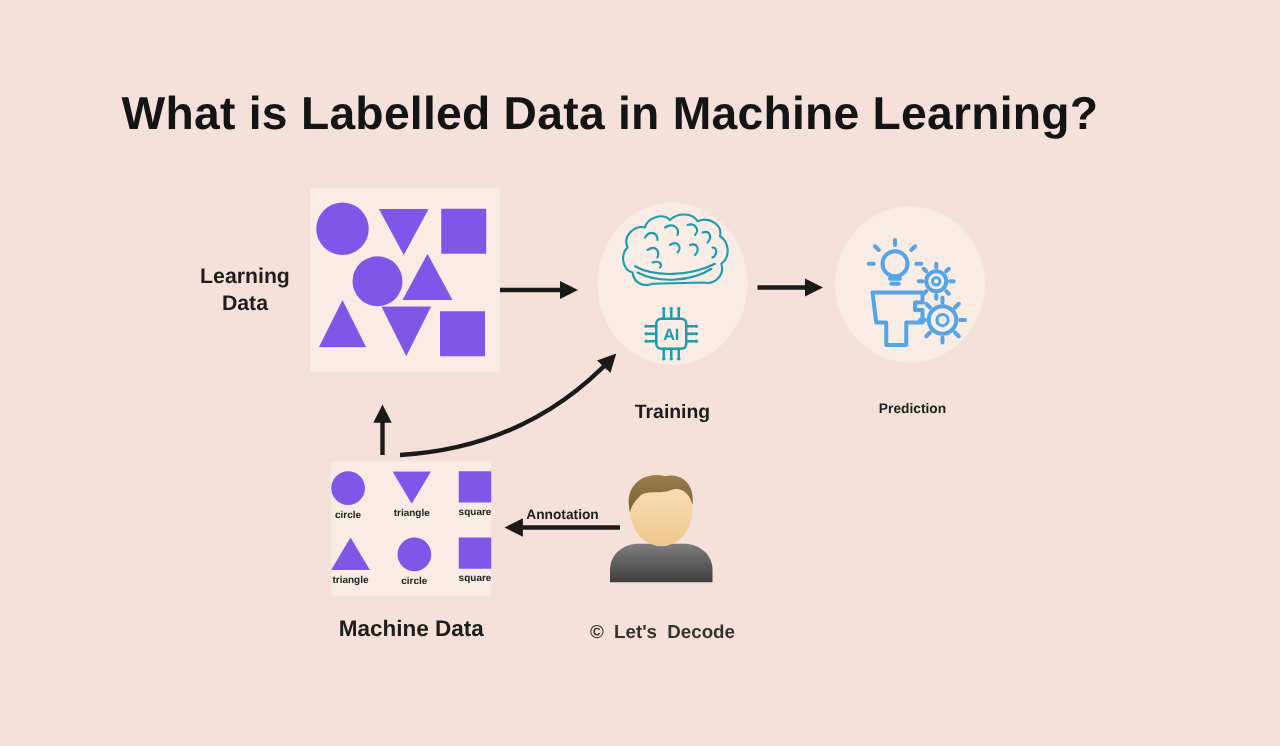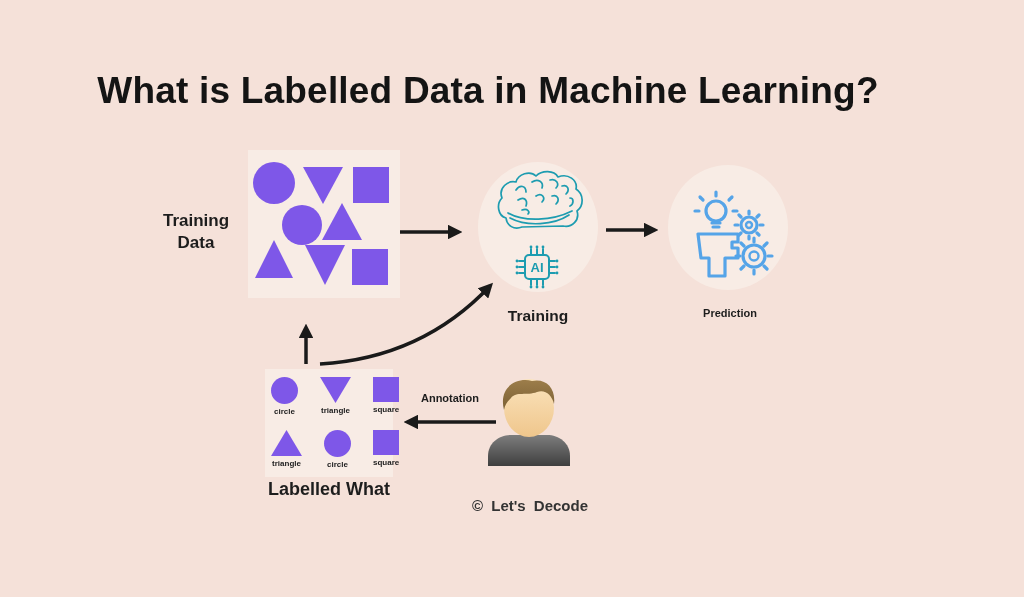--- a/index.html
+++ b/index.html
@@ -30,28 +30,28 @@
   .slot3{left:34px; top:55px; width:40px; height:40px;}
   .slot4{left:74px; top:53px; width:40px; height:37px;}
   .slot5{left:7px;  top:90px; width:38px; height:38px;}
   .slot6{left:57px; top:95px; width:40px; height:40px;}
   .slot7{left:104px;top:99px; width:36px; height:36px;}
 
   
   .label-panel{left:265px; top:369px; width:128px; height:108px;
                display:flex; flex-direction:column; justify-content:space-between;
                padding:8px 6px; box-sizing:border-box;}
-  .lrow{display:flex; justify-content:space-between;gap:22px;}
+  .lrow{display:flex; justify-content:center;gap:22px;}
   .lcell{width:38px; display:flex; flex-direction:column; align-items:center; gap:3px;}
   .lshape{background:#7e57e8; width:26px; height:25px;}
   .lshape.shape-circle{width:27px; height:27px;}
   .lshape.shape-triangle-up,.lshape.shape-triangle-down{width:31px; height:26px;}
   .llabel{font-size:8px; font-weight:700; color:#222;}
 
-  .caption{position:absolute; font-weight:700; color:#1d1d1d; text-align:center;}
+  .caption{position:absolute; font-weight:700; color:#1d1d1d; text-align:center;margin-top:14px;}
   .cap-labelled{left:258px; top:479px; width:142px; font-size:18px;}
   .cap-training{left:497px; top:307px; width:82px; font-size:15.5px;}
   .cap-prediction{left:687px; top:307px; width:86px; font-size:11px;}
   .cap-annotation{left:398px; top:392px; width:104px; font-size:11px;}
 
   .watermark{position:absolute; left:460px; top:497px; width:140px; text-align:center;
              font-size:15px; font-weight:700; color:#333; word-spacing:4px;}
 
   .arrow-svg{position:absolute; overflow:visible;}
   .icon-svg{position:absolute;}
@@ -65,21 +65,21 @@
   <svg class="hidden-defs" aria-hidden="true">
     <defs>
       <marker id="ah" viewBox="0 0 10 10" refX="7" refY="5" markerWidth="4.2" markerHeight="4.2" orient="auto-start-reverse">
         <path d="M0,0 L10,5 L0,10 z" fill="#1a1a1a"></path>
       </marker>
     </defs>
   </svg>
 
   <div class="title">What is Labelled Data in Machine Learning?</div>
 
-  <div class="side-label">Training Data</div>
+  <div class="side-label">Learning Data</div>
 
   <div class="panel train-panel">
     <div class="tshape slot0 shape-circle"></div>
     <div class="tshape slot1 shape-triangle-down"></div>
     <div class="tshape slot2 shape-square"></div>
     <div class="tshape slot3 shape-circle"></div>
     <div class="tshape slot4 shape-triangle-up"></div>
     <div class="tshape slot5 shape-triangle-up"></div>
     <div class="tshape slot6 shape-triangle-down"></div>
     <div class="tshape slot7 shape-square"></div>
@@ -192,21 +192,21 @@
         <div class="lcell">
           <div class="lshape shape-circle"></div>
           <span class="llabel">circle</span>
         </div>
         <div class="lcell">
           <div class="lshape shape-square"></div>
           <span class="llabel">square</span>
         </div>
       </div>
   </div>
-  <div class="caption cap-labelled">Labelled What</div>
+  <div class="caption cap-labelled">Machine Data</div>
 
   <div class="caption cap-annotation">Annotation</div>
   <svg class="arrow-svg" style="left:394px; top:414px;" width="108" height="16">
     <line x1="102" y1="8" x2="14" y2="8" stroke="#1a1a1a" stroke-width="3.5" marker-end="url(#ah)"></line>
   </svg>
 
   <svg class="icon-svg" style="left:482px; top:376px;" width="94" height="90" viewBox="0 0 94 90">
     <defs>
       <linearGradient id="gbody" x1="0" y1="0" x2="0" y2="1">
         <stop offset="0" stop-color="#7d7d7d"></stop>

